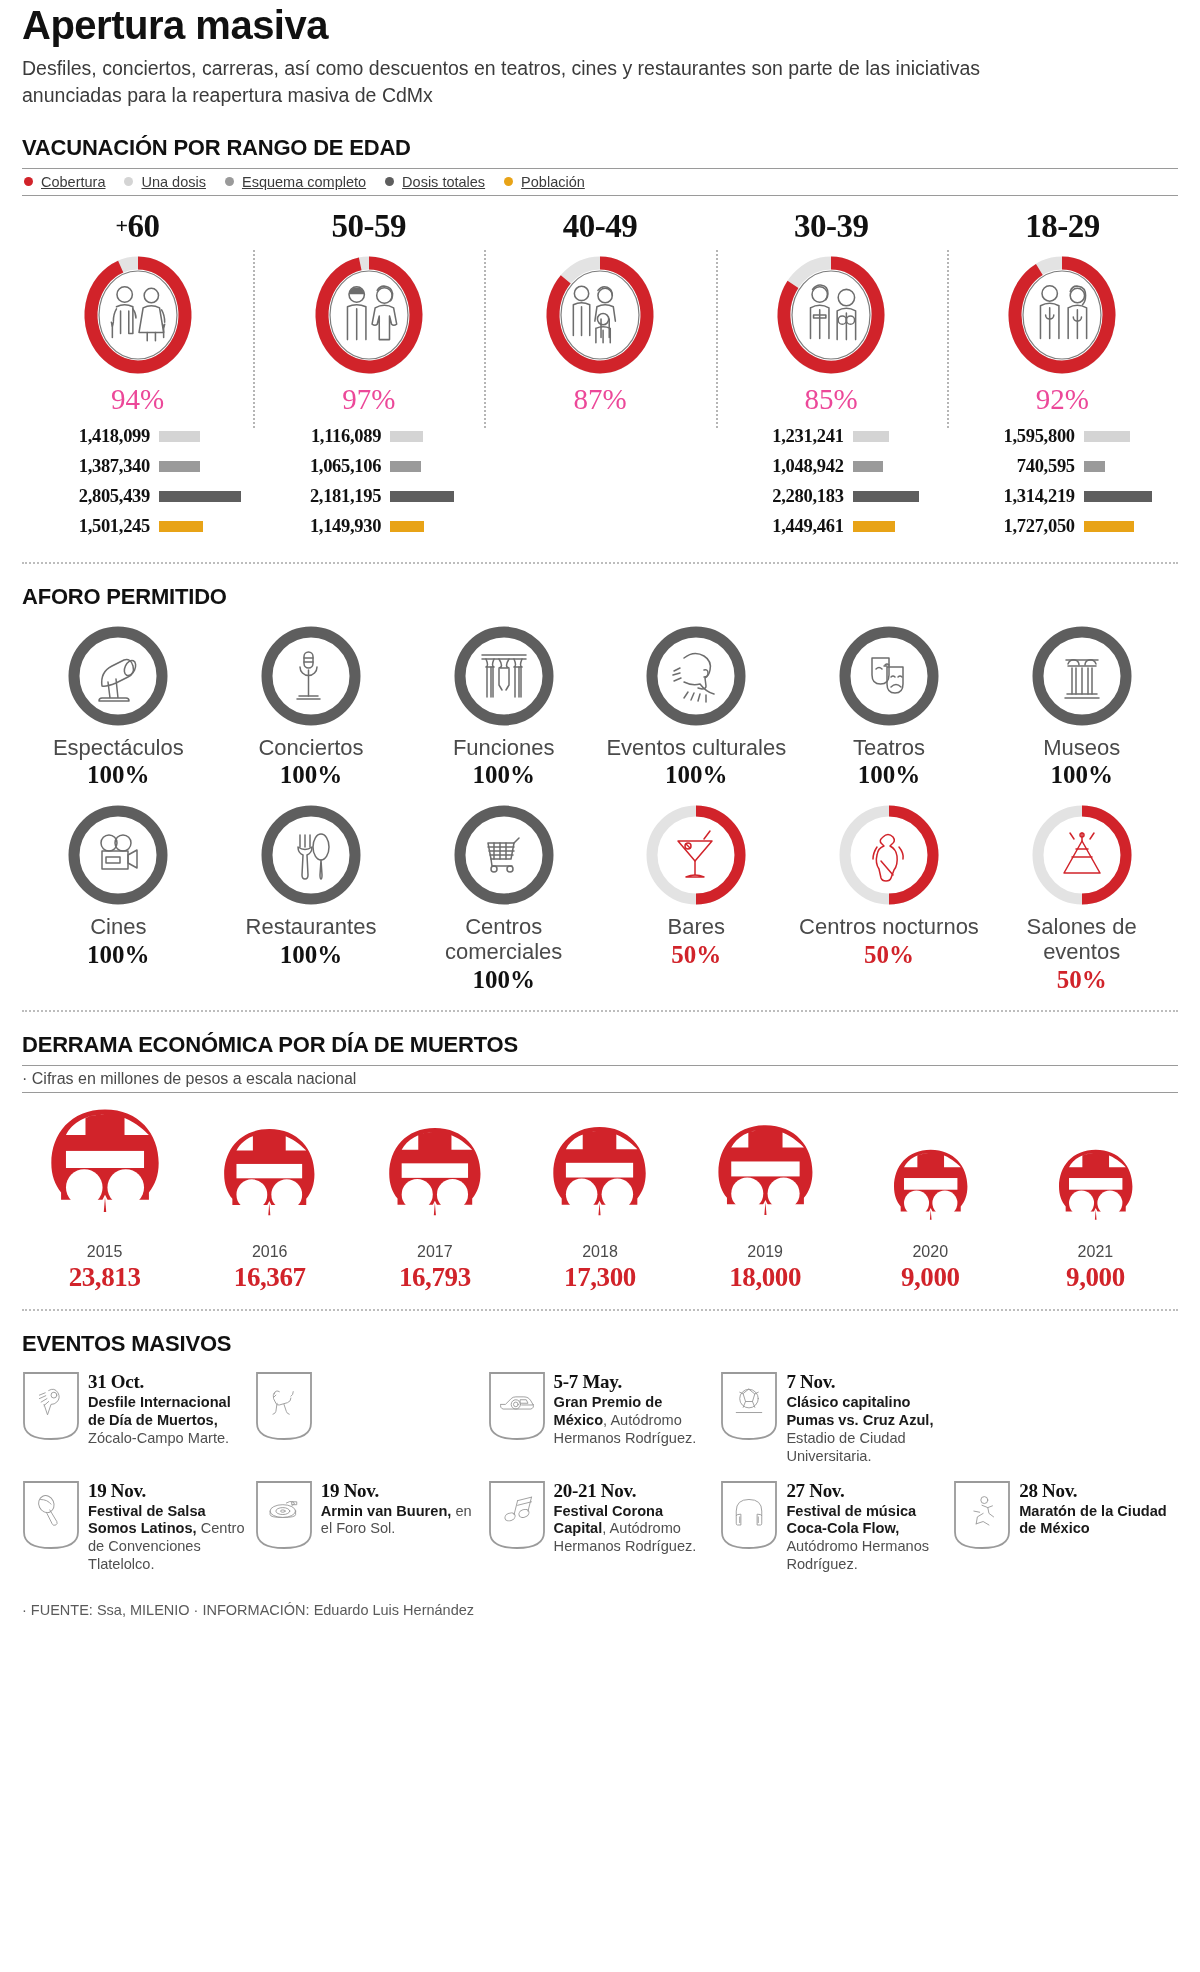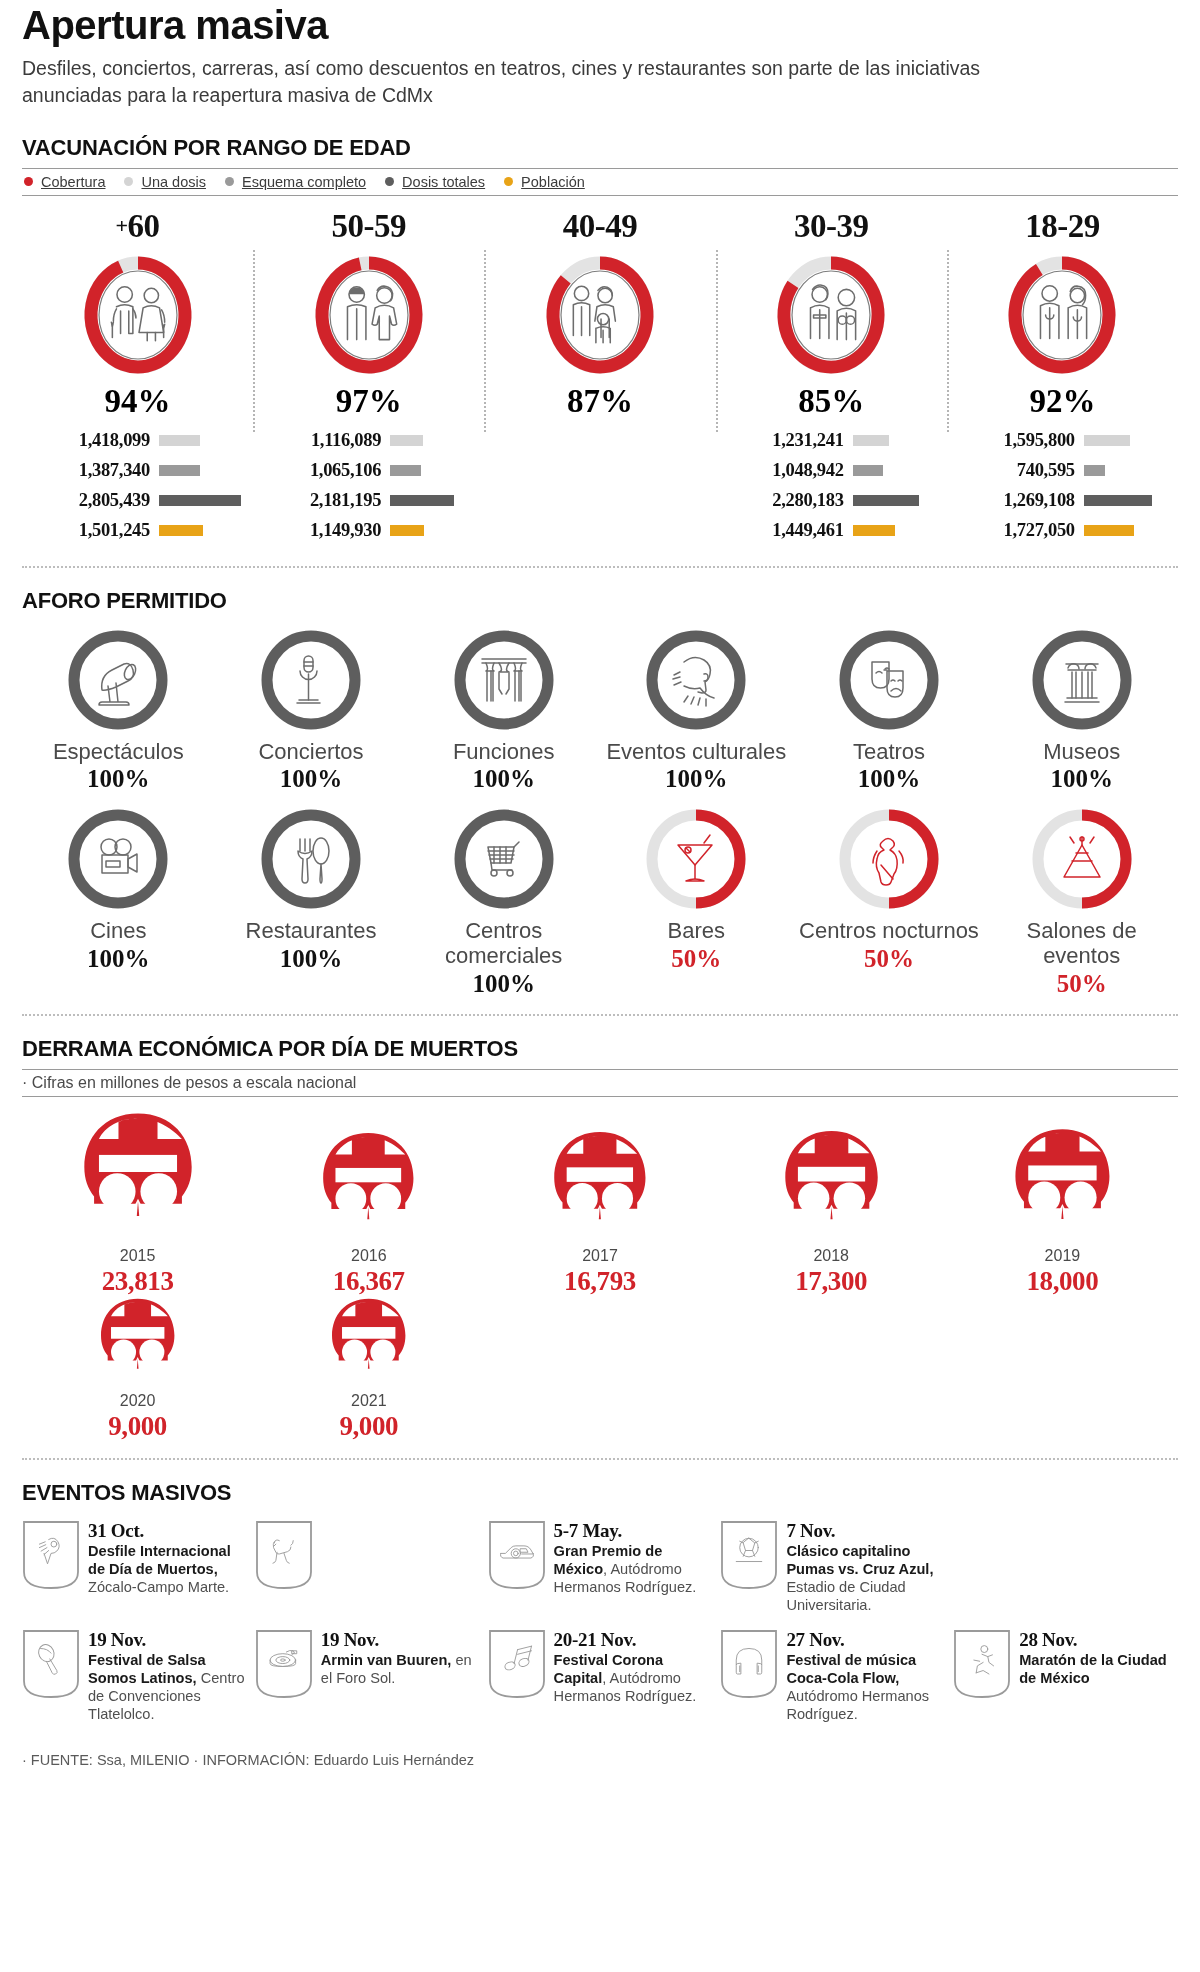--- a/index.html
+++ b/index.html
@@ -74,23 +74,23 @@
     font-weight: 700;
     font-size: 33px;
     color: #111;
     letter-spacing: -0.5px;
   }
   .vac-age .plus { font-size: 22px; vertical-align: 4px; }
   .ring-wrap { display: flex; justify-content: center; margin-top: 6px; }
   .vac-pct {
     text-align: center;
     font-family: "Liberation Serif", serif;
-    font-weight: 700;
-    font-size: 33px;
-    color: #000000;
+    font-weight: 400;
+    font-size: 29px;
+    color: #ec4899;
     margin-top: 4px;
   }
   .bars { margin-top: 10px; padding: 0 4px; }
   .bar-row {
     display: flex;
     align-items: center;
     justify-content: flex-start;
     gap: 9px;
     margin-bottom: 9px;
   }
@@ -137,21 +137,21 @@
   .aforo-pct.red { color: #d1232a; }
 
   
   .derrama-sub {
     font-size: 16px;
     color: #4a4a4a;
     padding: 4px 0 4px 0;
   }
   .skull-row {
     display: grid;
-    grid-template-columns: repeat(5, 1fr);
+    grid-template-columns: repeat(7, 1fr);
     margin-top: 14px;
     align-items: end;
   }
   .skull-cell { display: flex; flex-direction: column; align-items: center; }
   .skull-year { font-size: 16px; color: #4a4a4a; margin-top: 3px; }
   .skull-val {
     font-family: "Liberation Serif", serif;
     font-weight: 700;
     font-size: 27px;
     color: #d1232a;
@@ -401,21 +401,21 @@
       <div class="bars">
         <div class="bar-row">
           <span class="bar-num">1,595,800</span>
           <span class="bar" style="background: rgb(212, 212, 212); width: 46.6435px;"></span>
         </div>
         <div class="bar-row">
           <span class="bar-num">740,595</span>
           <span class="bar" style="background: rgb(154, 154, 154); width: 21.6468px;"></span>
         </div>
         <div class="bar-row">
-          <span class="bar-num">1,269,108</span>
+          <span class="bar-num">1,314,219</span>
           <span class="bar" style="background: rgb(94, 94, 94); width: 68.2903px;"></span>
         </div>
         <div class="bar-row">
           <span class="bar-num">1,727,050</span>
           <span class="bar" style="background: rgb(232, 163, 23); width: 50.4798px;"></span>
         </div>
       </div>
     </div>
   </div>
 

